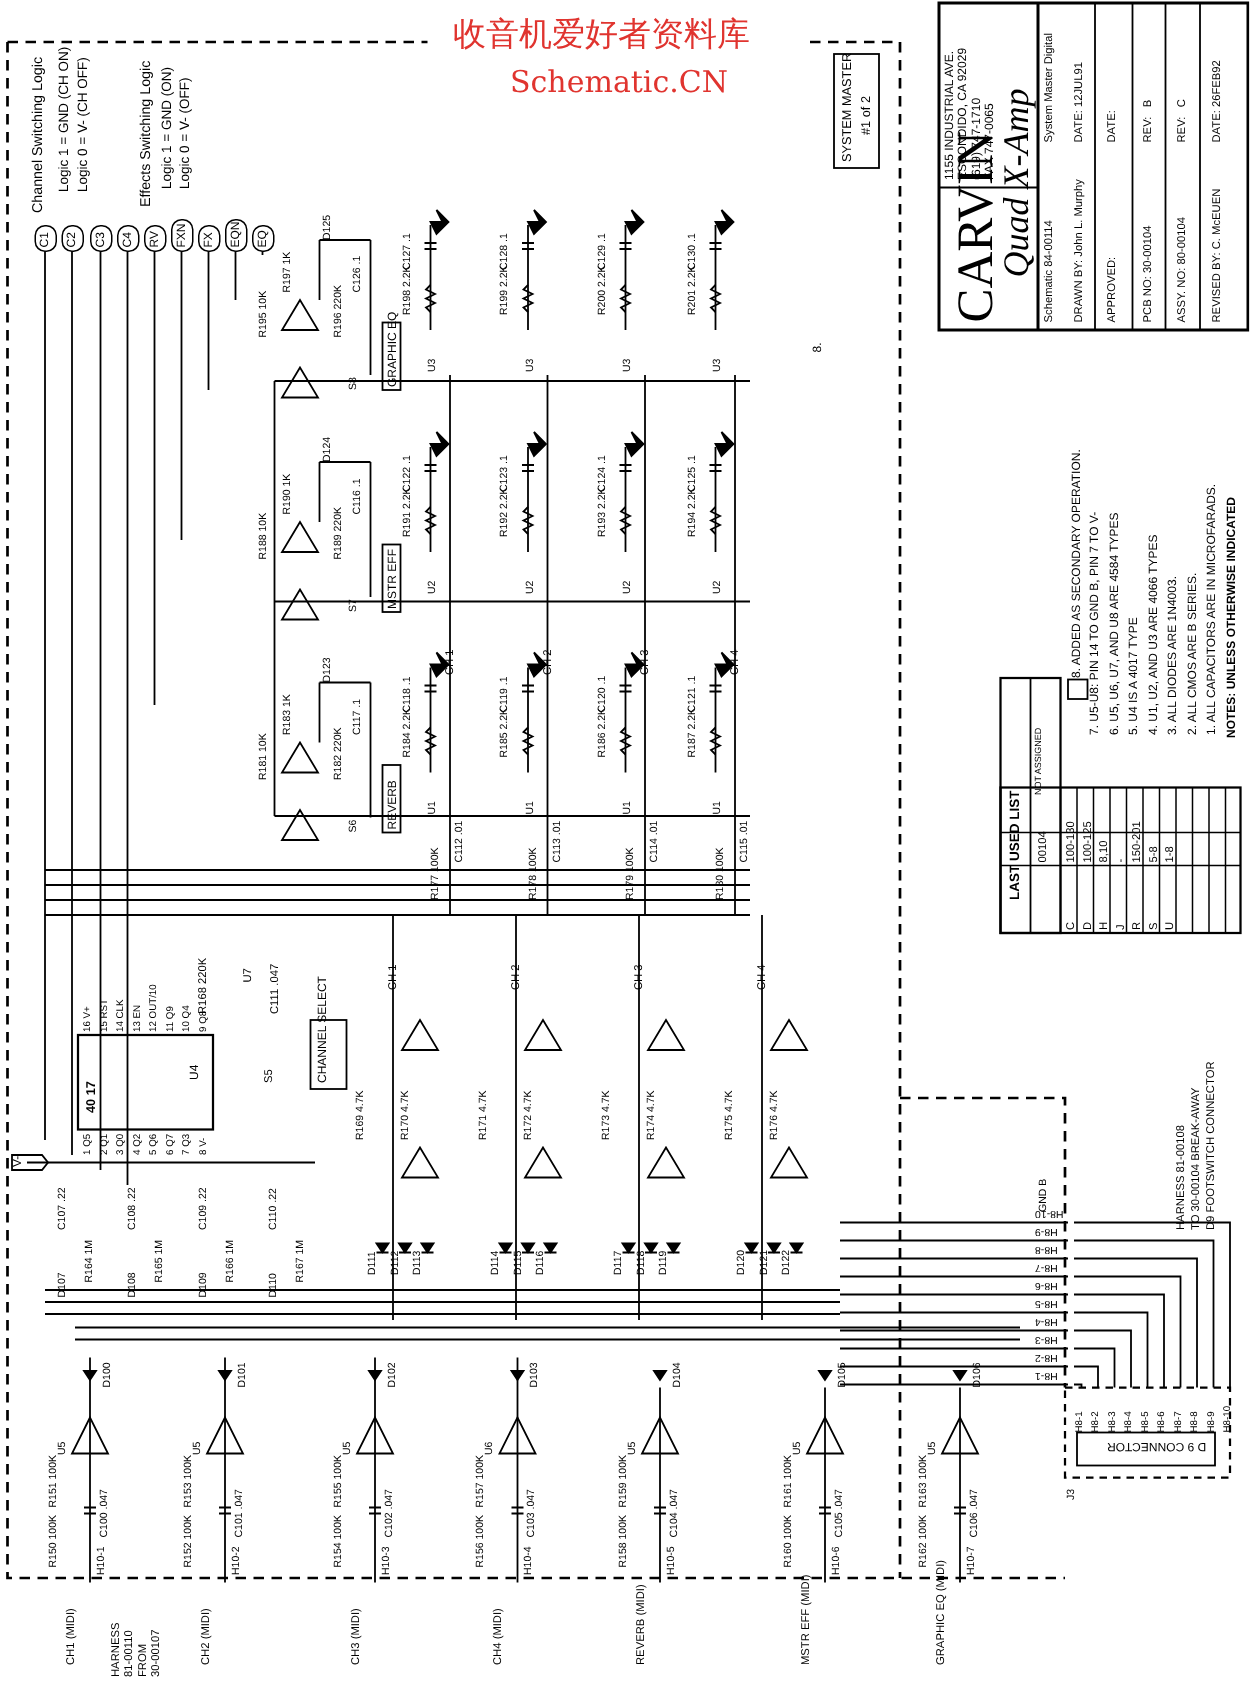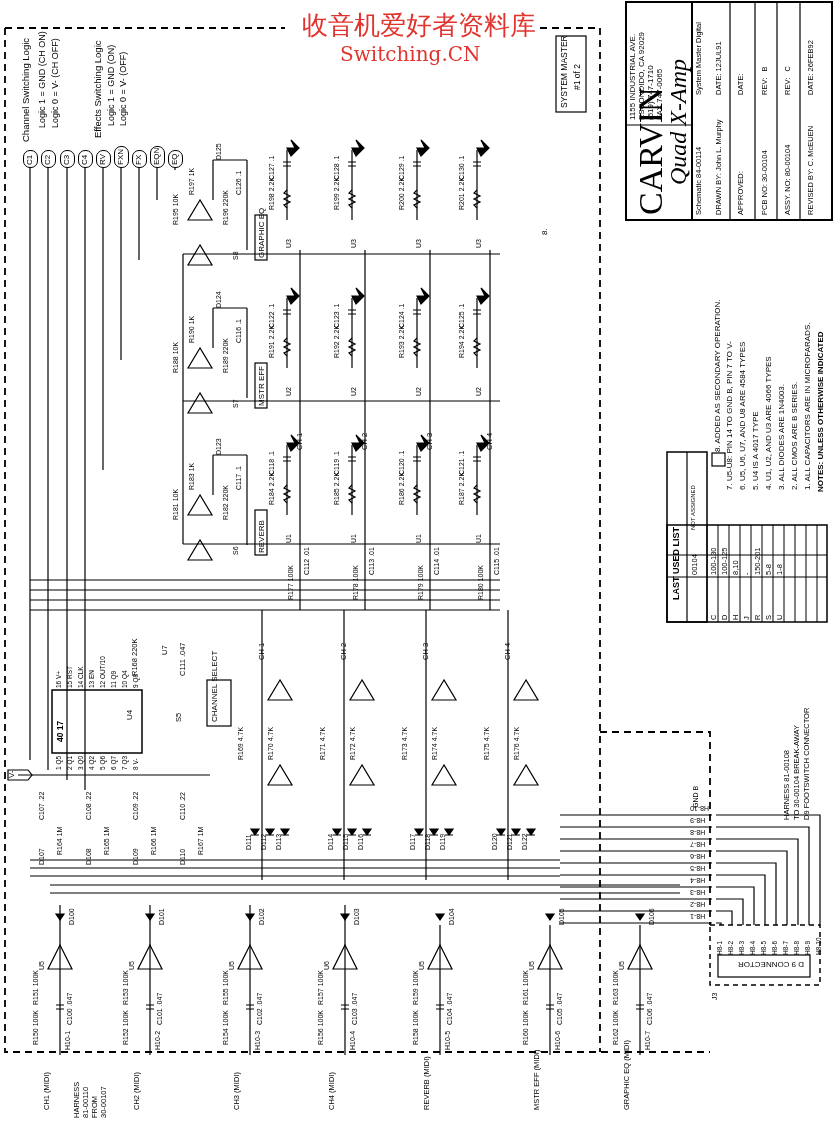--- a/index.html
+++ b/index.html
@@ -4,22 +4,22 @@
 <style>
   html,body{margin:0;padding:0;background:#fff;}
   body{width:833px;height:1122px;position:relative;overflow:hidden;font-family:"Liberation Sans",sans-serif;color:#000;}
   svg{position:absolute;left:0;top:0;}
   .wm{position:absolute;font-family:"DejaVu Serif",serif;color:#e0342f;white-space:nowrap;}
   .rot{position:absolute;transform-origin:0 0;transform:rotate(-90deg);white-space:nowrap;font-family:"Liberation Sans",sans-serif;}
 </style>
 </head>
 <body>
 
-<div class="wm" style="left:302px;top:8px;font-size:26px;">收音机爱好者资料库</div>
-<div class="wm" style="left:340px;top:42px;font-size:20px;">Switching.CN</div>
+<div class="wm" style="left:302px;top:8px;font-size:22px;">收音机爱好者资料库</div>
+<div class="wm" style="left:340px;top:42px;font-size:20px;">Schematic.CN</div>
 
 <svg width="833" height="1122">
   <g fill="none" stroke="#000" stroke-width="1.2">
 
     <path d="M5 28 H285 M540 28 H600 V1052" stroke-dasharray="7,5" stroke-width="1.8"></path>
     <path d="M5 28 V1052 H710" stroke-dasharray="7,5" stroke-width="1.8"></path>
     <path d="M600 732 H710 V925" stroke-dasharray="7,5" stroke-width="1.8"></path>
 
     <rect x="626" y="2" width="206" height="218" stroke-width="2"></rect>
     <line x1="692" y1="2" x2="692" y2="220" stroke-width="2"></line>

